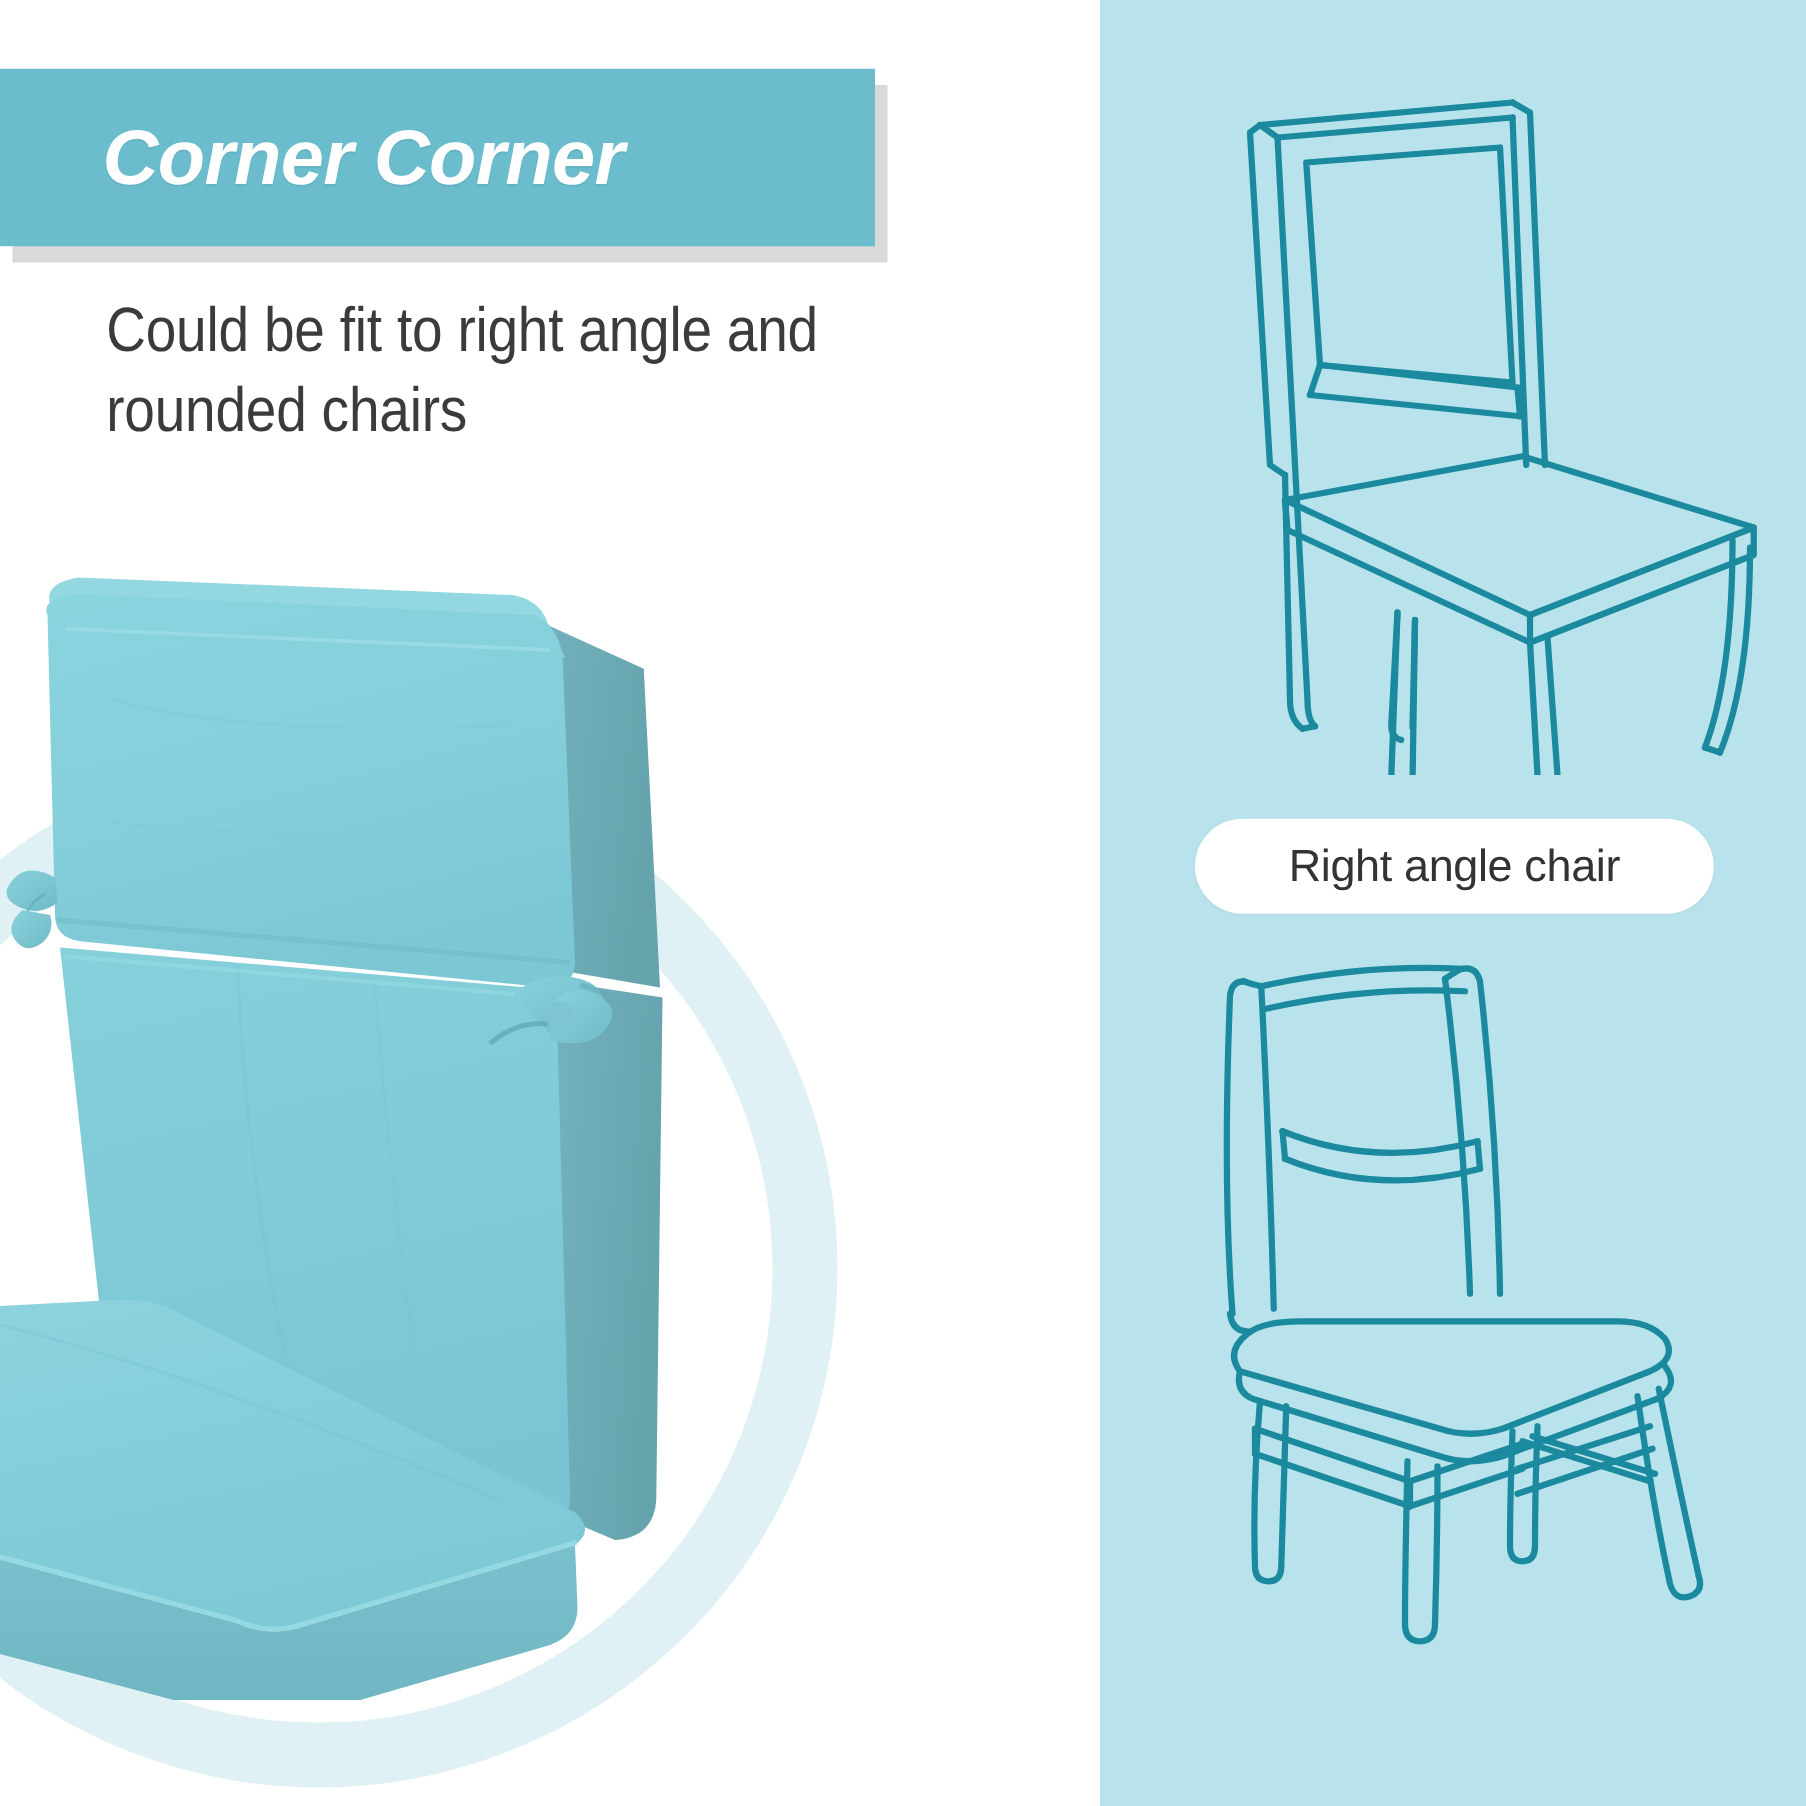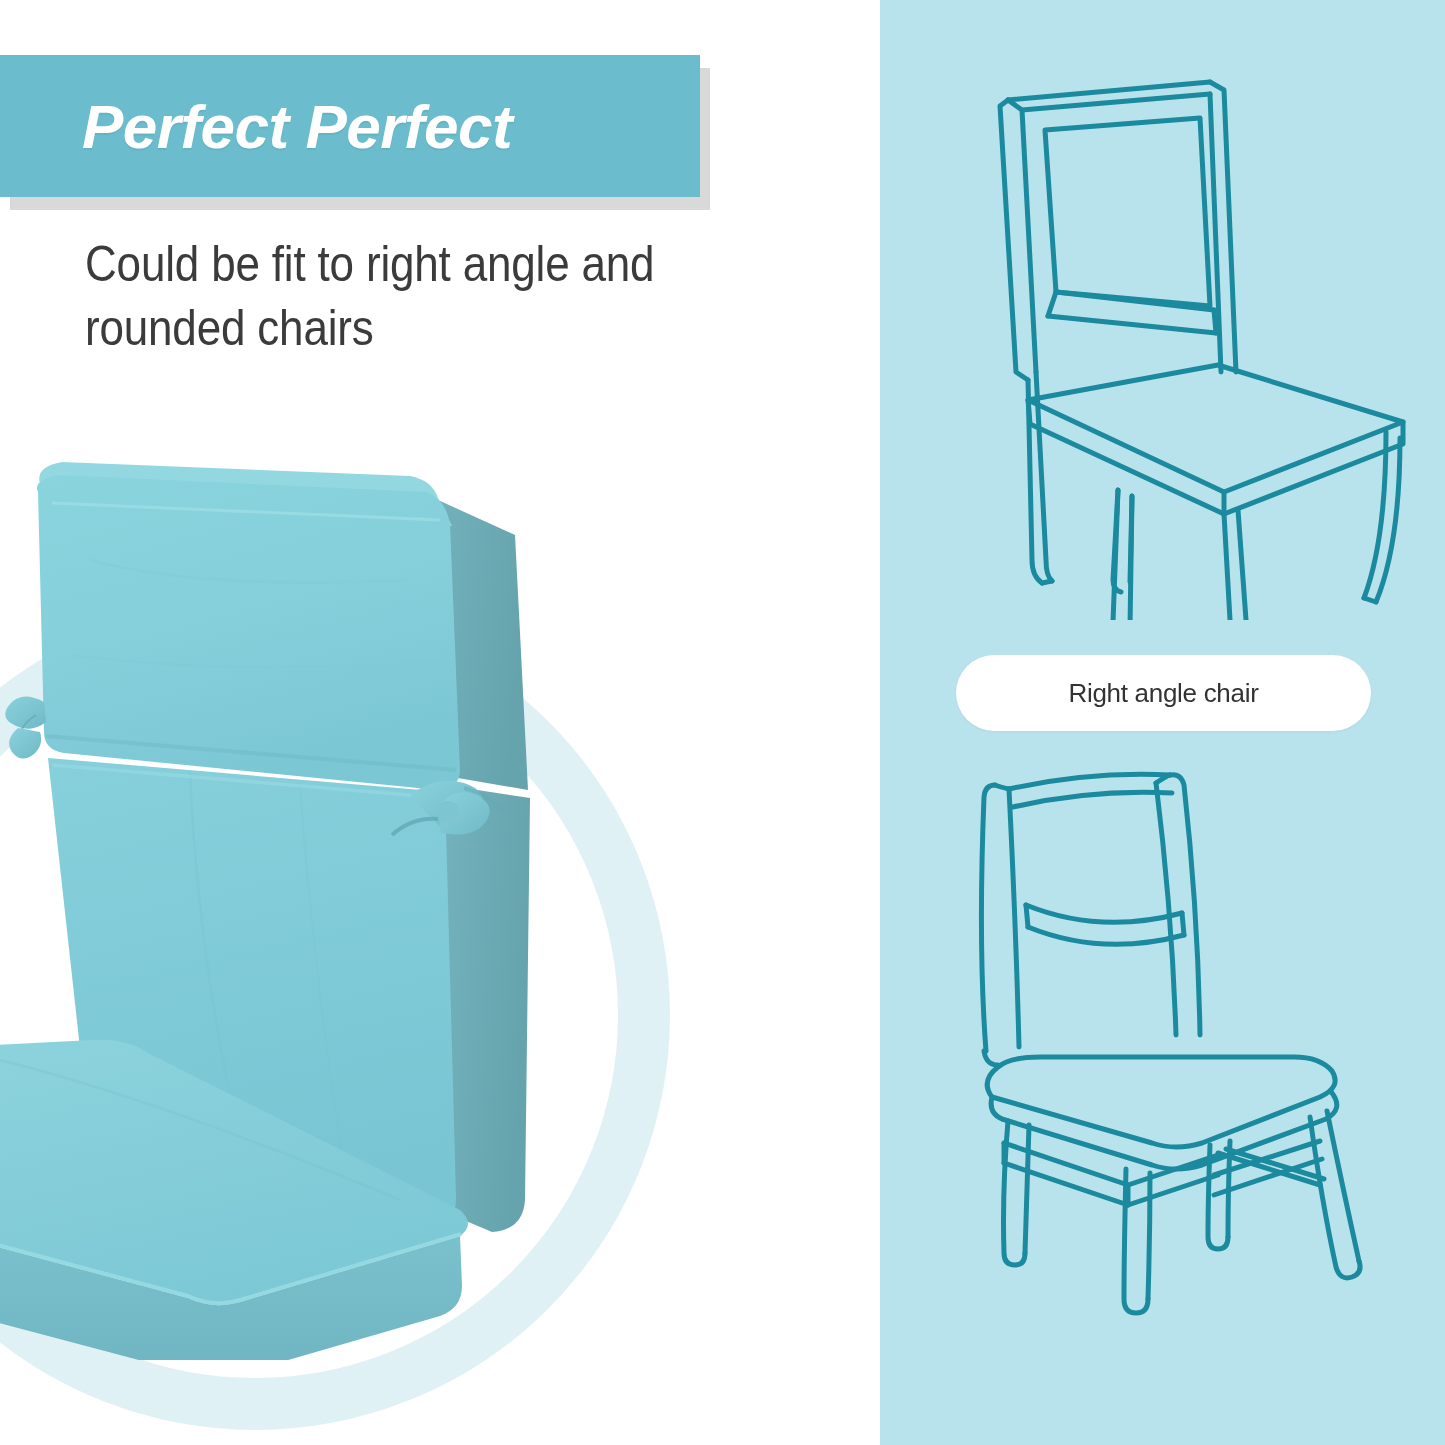--- a/index.html
+++ b/index.html
@@ -104,21 +104,21 @@
 
   .label-pill {
     position: absolute;
     background: #ffffff;
     border-radius: 44px;
     height: 76px;
     display: flex;
     align-items: center;
     justify-content: center;
     color: #333333;
-    font-size: 26px;
+    font-size: 36px;
     font-family: "Liberation Sans", sans-serif;
     letter-spacing: -0.3px;
     box-shadow: 0 1px 3px rgba(0,0,0,.05);
   }
   #pill-right-angle {
     left: 76px; top: 655px; width: 415px;
   }
   #pill-round-corner {
     left: 58px; top: 1330px; width: 450px;
   }
@@ -215,21 +215,21 @@
 
           <path d="M-80,768 L248,856 Q275,868 300,860 L521,794" stroke="#9adce5" stroke-width="4" fill="none" opacity=".8"></path>
 
           <path d="M60,620 Q220,660 460,760" stroke="#74c0ce" stroke-width="2.5" fill="none" opacity=".3"></path>
         </g>
       </svg>
     </div>
 
     <div id="title-shadow"></div>
     <div id="title-banner">
-      <span id="title-text">Perfect Perfect</span>
+      <span id="title-text">Corner Corner</span>
     </div>
 
     <div id="subheading">Could be fit to right angle and rounded chairs</div>
   </div>
 
   <div id="right-panel">
 
     <div class="chair-fig" id="chair-right-angle">
       <svg viewBox="0 0 565 600" width="565" height="600" xmlns="http://www.w3.org/2000/svg" fill="none" stroke="#1b8a9e" stroke-width="5" stroke-linecap="round" stroke-linejoin="round">
 

